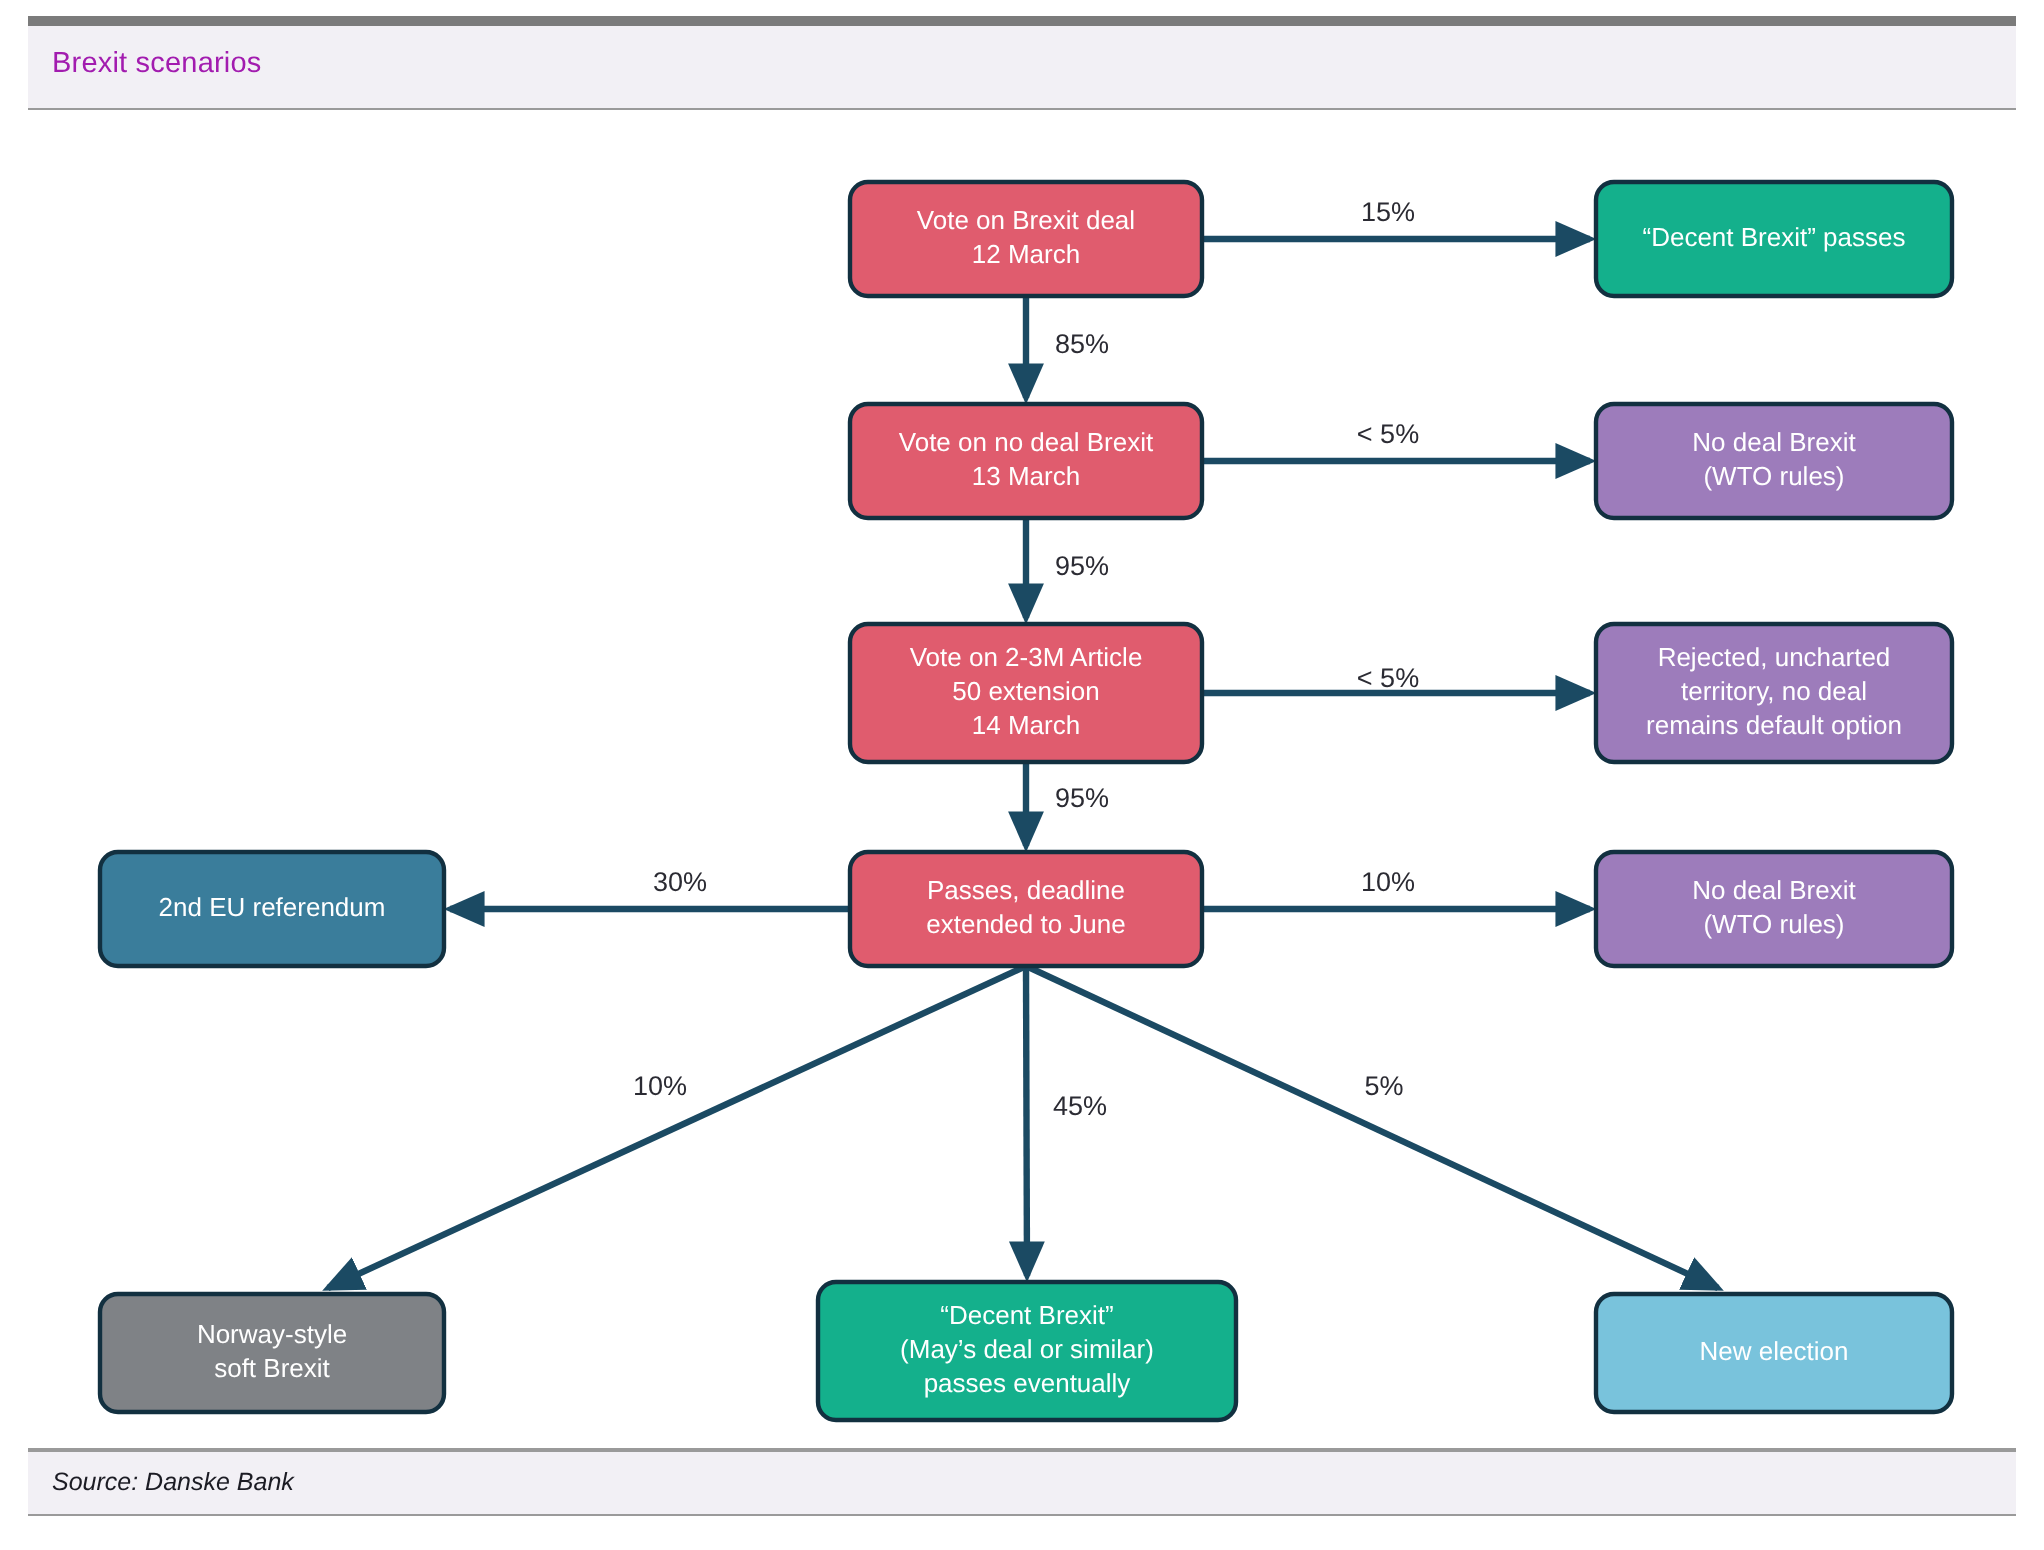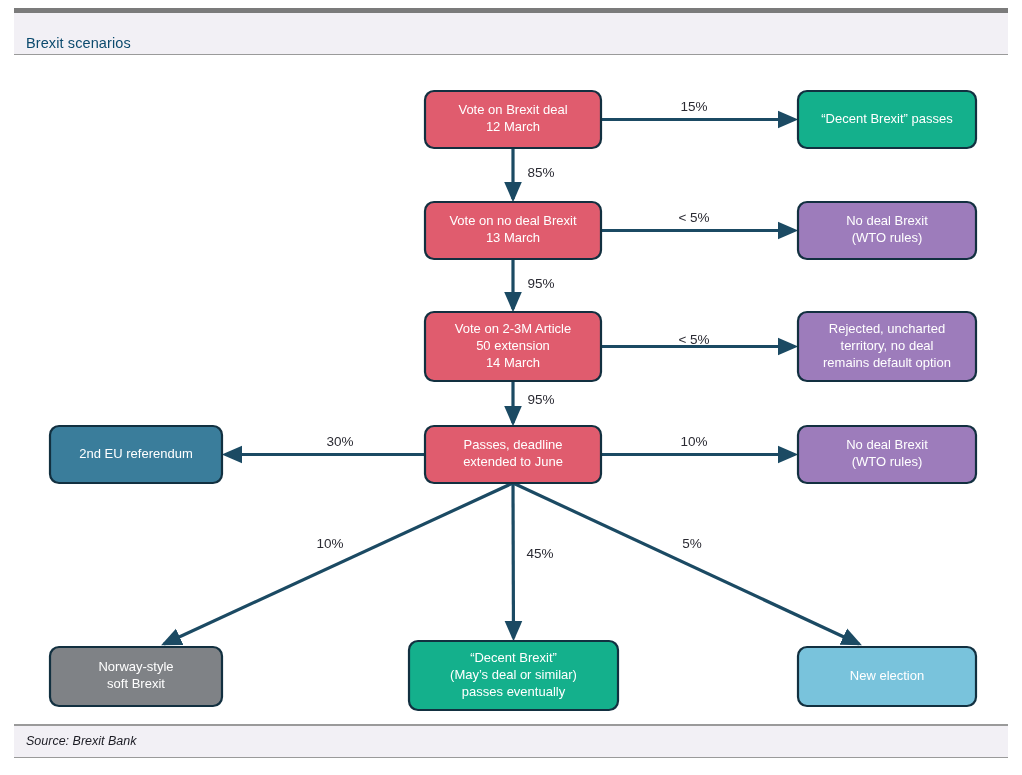--- a/index.html
+++ b/index.html
@@ -30,23 +30,23 @@
   .header-band {
     position: absolute;
     left: 14px; top: 13px;
     width: 994px; height: 42px;
     background: #f2f0f5;
     border-bottom: 1px solid #9a9a9a;
     box-sizing: border-box;
   }
   .header-title {
     position: absolute;
-    left: 12px; top: 22px;
+    left: 12px; top: 11px;
     font-size: 14.5px;
-    color: #0c4a6e;
+    color: #a21caf;
     letter-spacing: 0.1px;
     white-space: nowrap;
   }
   .footer-rule {
     position: absolute;
     left: 14px; top: 724px;
     width: 994px; height: 2px;
     background: #9a9a9a;
   }
   .footer-band {
@@ -205,16 +205,16 @@
           <text x="694" y="386" class="edge-label">10%</text>
           <text x="330" y="488" class="edge-label">10%</text>
           <text x="540" y="498" class="edge-label">45%</text>
           <text x="692" y="488" class="edge-label">5%</text>
         </g>
     </svg>
   </div>
 
   <div class="footer-rule"></div>
   <div class="footer-band">
-    <div class="footer-text">Source: Brexit Bank</div>
+    <div class="footer-text">Source: Danske Bank</div>
   </div>
 
 </div>
 
 </body></html>

